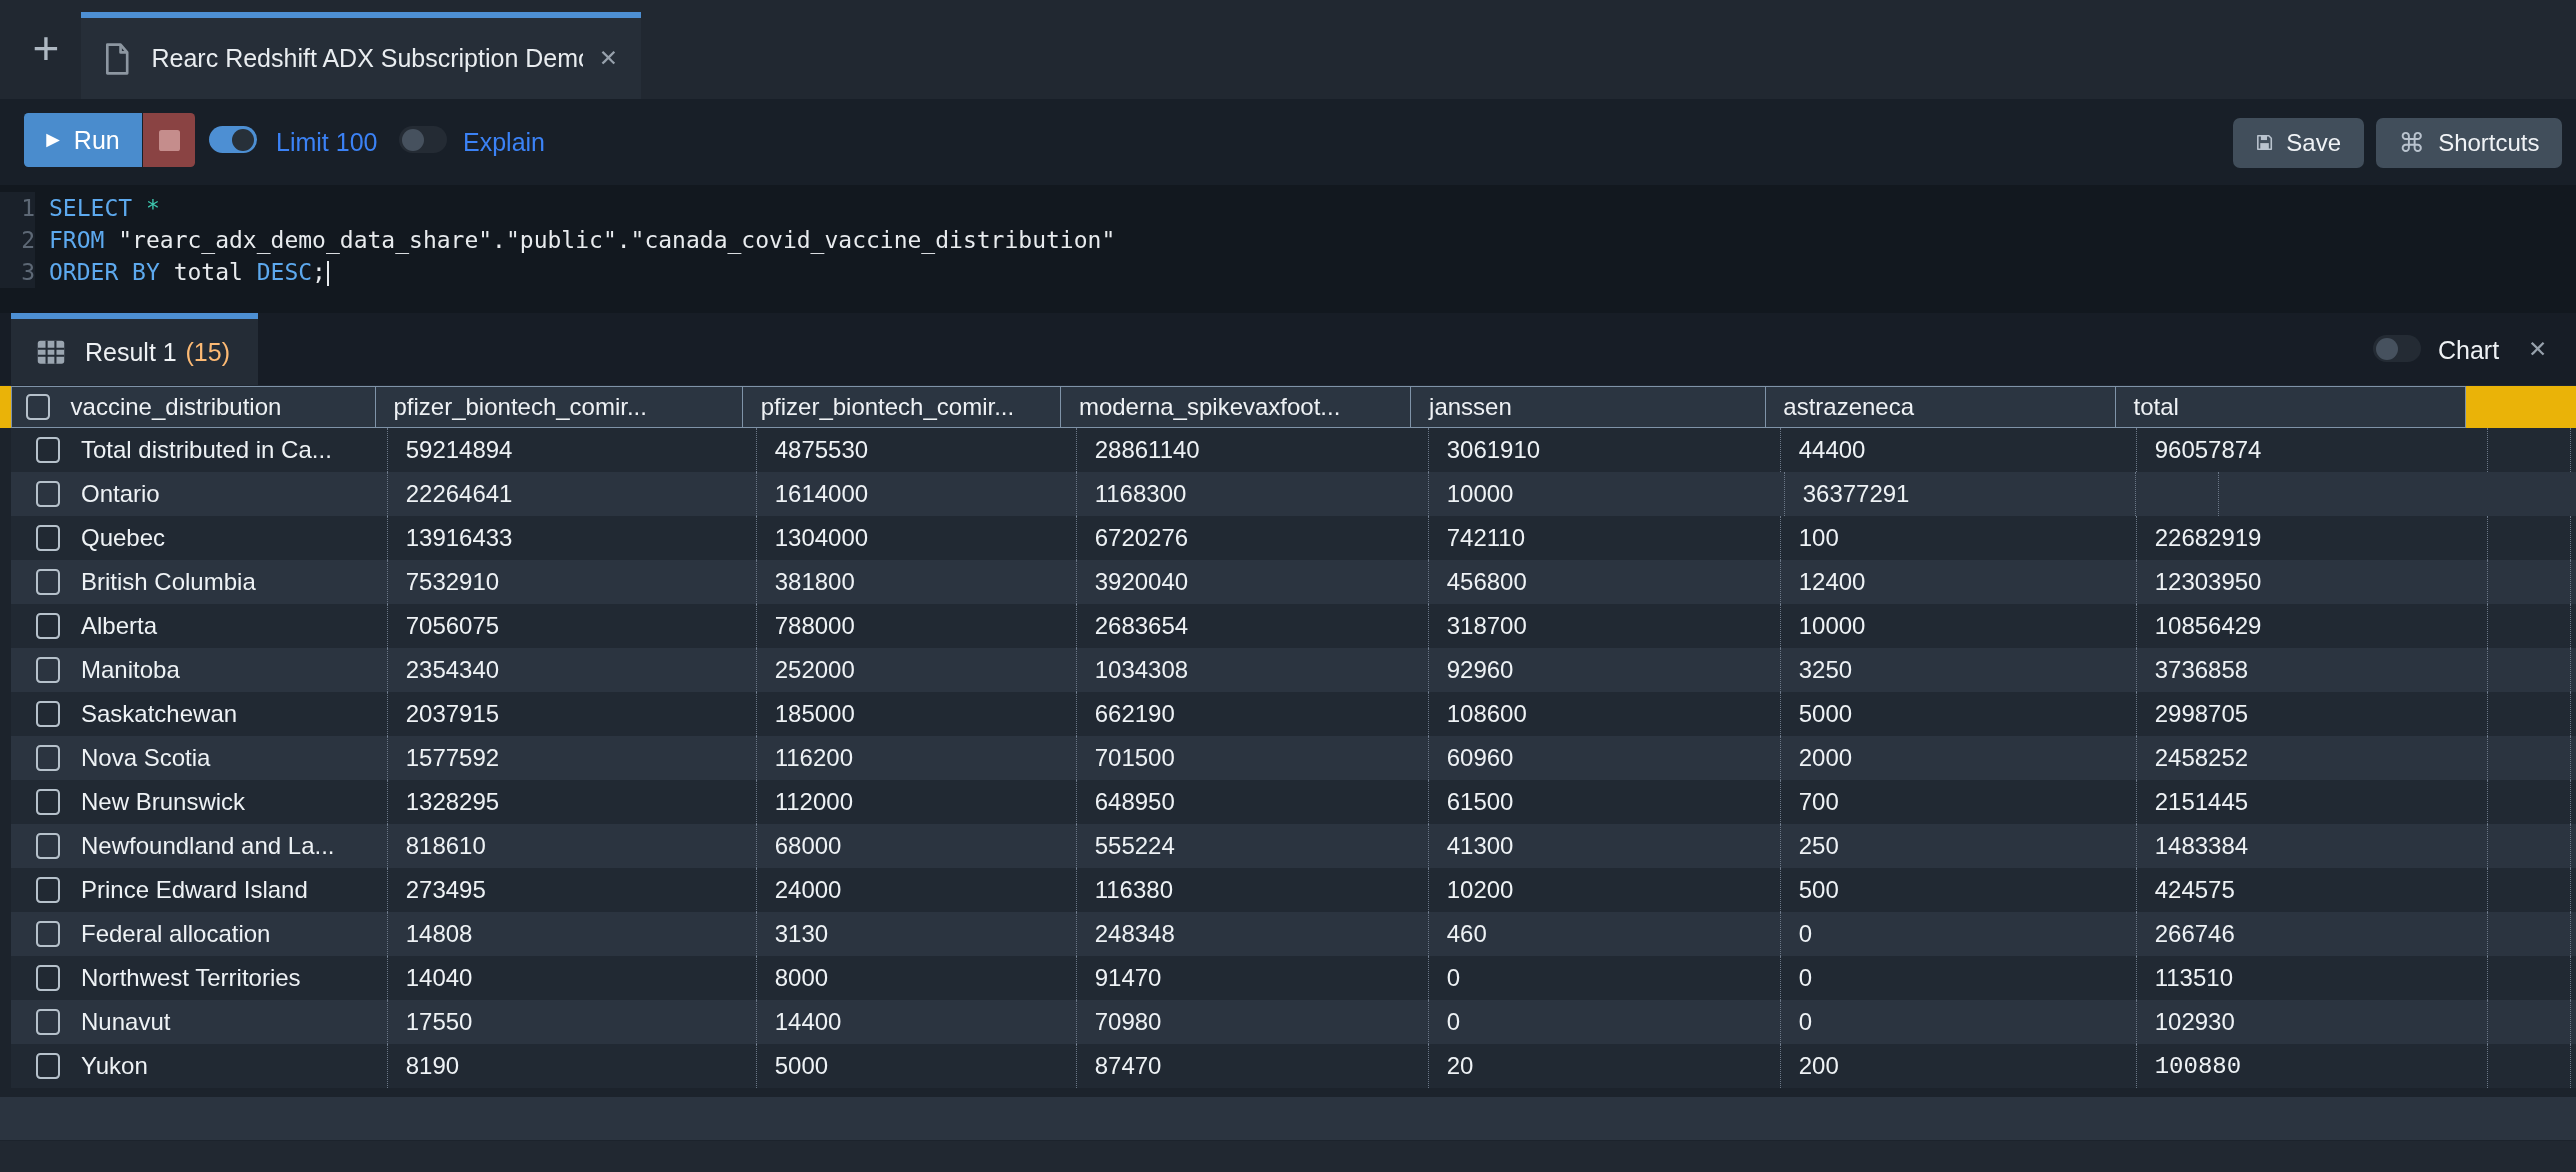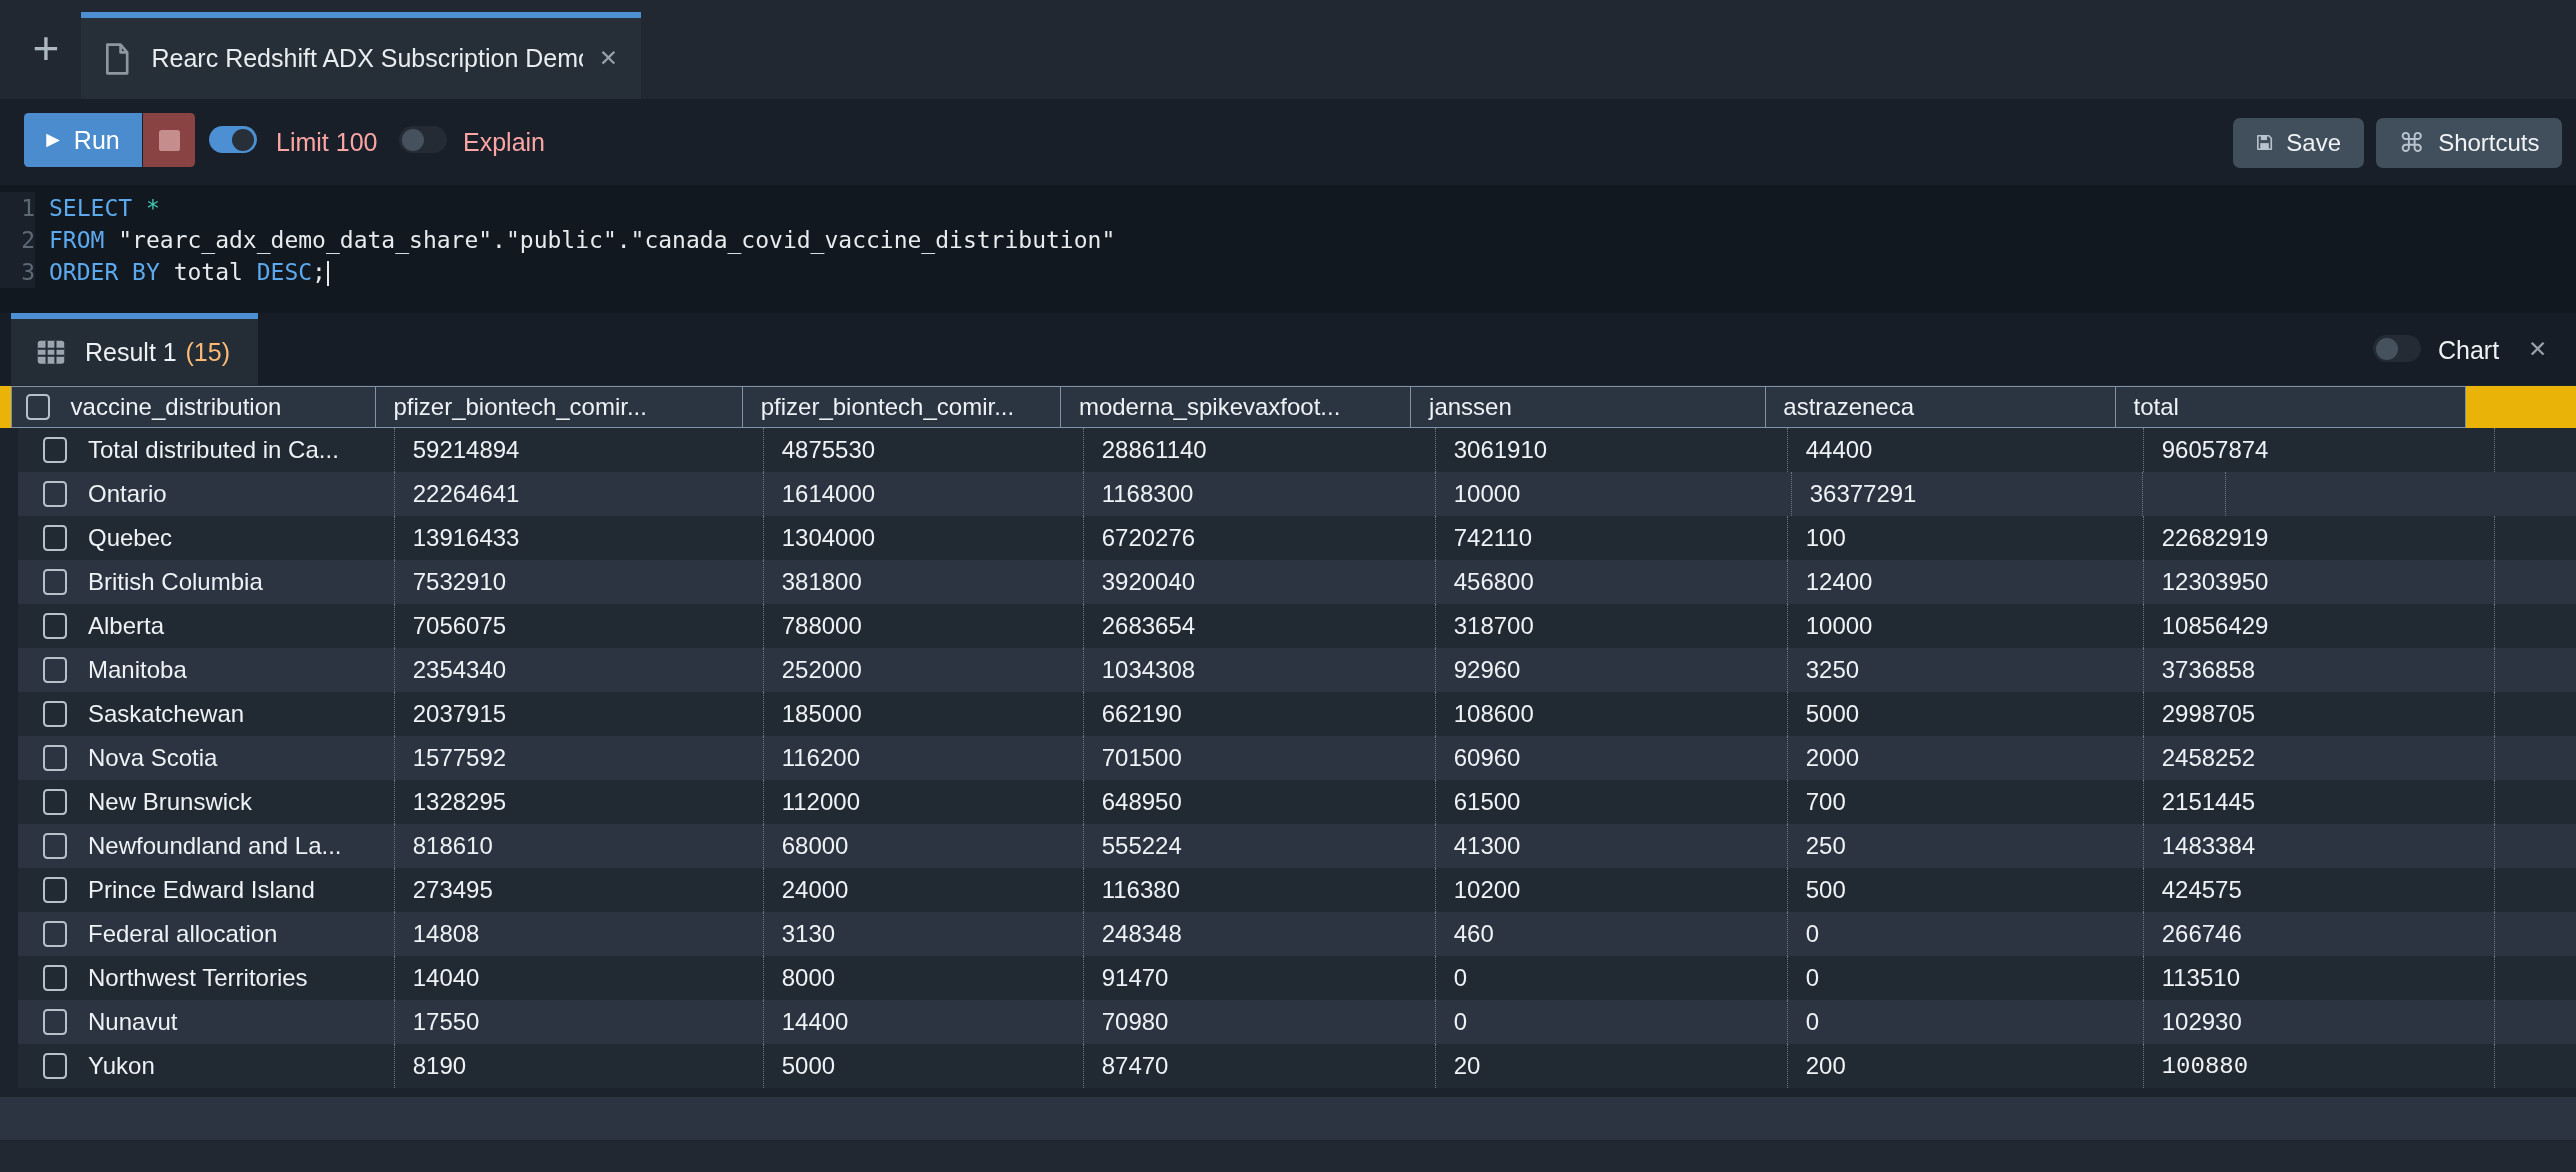--- a/index.html
+++ b/index.html
@@ -29,21 +29,21 @@
     border:none; border-radius:0 4.4px 4.4px 0; display:flex; align-items:center; justify-content:center; }
   .stop-btn .stop-square { width:21px; height:21px; background:#c58d8c; border-radius:2.6px; }
   .toggle { position:absolute; width:48px; height:27px; border-radius:14px; }
   .toggle .knob { position:absolute; top:2.6px; width:22px; height:22px; border-radius:50%; }
   .toggle.on { background:#4d8fd3; }
   .toggle.on .knob { right:2.6px; background:#273039; }
   .toggle.off { background:#242b34; }
   .toggle.off .knob { left:2.6px; background:#46515e; }
   .tg-limit { left:209px; top:27px; }
   .tg-explain { left:399px; top:27px; }
-  .tool-label { position:absolute; top:29px; font-size:25px; color:#fca5a5; }
+  .tool-label { position:absolute; top:29px; font-size:25px; color:#3b82f6; }
   .lbl-limit { left:276px; }
   .lbl-explain { left:463px; }
   .bar-btn { position:absolute; top:18.5px; height:50px; background:#414e5b; border:none; border-radius:7px;
     color:#f0f3f6; font-size:24px; font-family:"Liberation Sans",sans-serif;
     display:flex; align-items:center; justify-content:center; gap:13.2px; padding:0 23px; }
   .btn-save { left:2233px; width:131px; }
   .btn-shortcuts { left:2376px; width:186px; }
   .bar-btn .b-icon { color:#b9c3ce; }
   .cmd-glyph { font-size:26.5px; }
   
@@ -68,21 +68,21 @@
   .results-close { position:absolute; left:2528px; top:23px; font-size:23px; color:#97a1ac; }
   
   .grid { position:absolute; top:386px; left:0; width:2576px; height:755px; background:#1c232c; }
   .grid-header { position:absolute; top:0; left:0; width:2576px; height:42px; background:#eab308; display:flex; }
   .hcell { height:42px; background:#2b3541; border:1.8px solid #7f93a8; display:flex; align-items:center;
     padding-left:17.7px; font-size:24px; color:#eef1f4; white-space:nowrap; overflow:hidden; flex:0 0 auto; }
   .hcell + .hcell { margin-left:-1.8px; }
   .hcell.first { padding-left:14px; }
   .checkbox { width:24px; height:25.6px; border:2.6px solid #b6c1cb; border-radius:4.4px; background:transparent; flex:0 0 auto; }
   .hcell.first .checkbox { margin-right:21px; }
-  .grid-body { position:absolute; top:42px; left:18px; width:2071px; }
+  .grid-body { position:absolute; top:42px; left:11px; width:2071px; }
   .trow { display:flex; height:44px; width:2576px; }
   .trow.odd  { background:#212933; }
   .trow.even { background:#2b3440; }
   .tcell { height:44px; display:flex; align-items:center; padding-left:17.7px; font-size:24px; color:#eef2f5;
     white-space:nowrap; overflow:hidden; border-right:1.8px dotted #6b7787; flex:0 0 auto; }
   .tcell.first { padding-left:14px; border-right:none; }
   .tcell.first .checkbox { margin-right:21px; }
   .tcell.name { border-right:1.8px dotted #6b7787; }
   .tcell.spacer { border-right:1.8px dotted #6b7787; }
   

